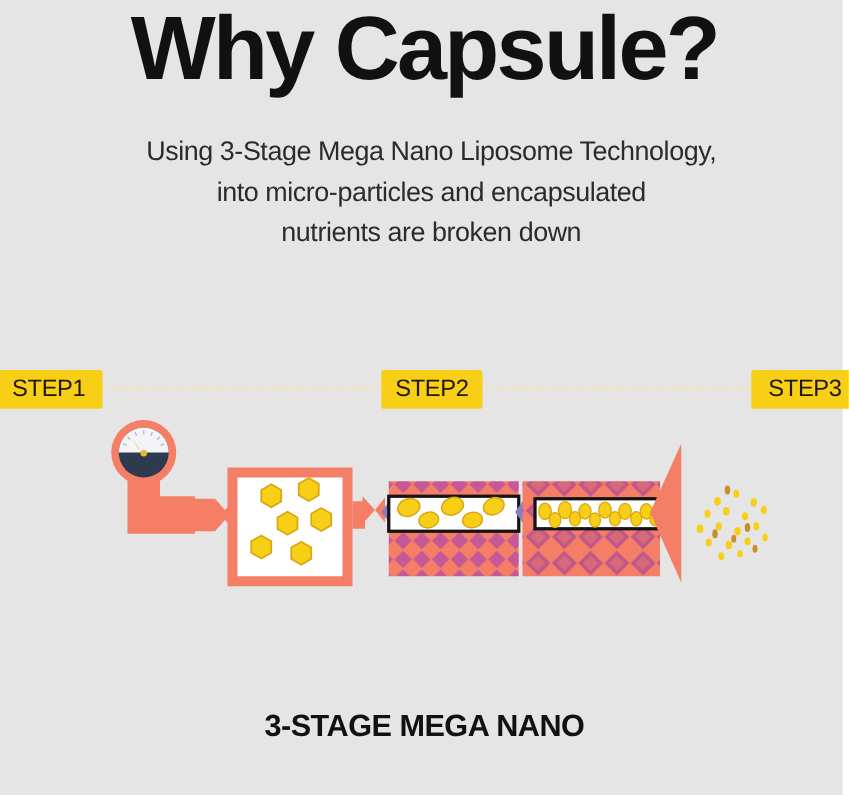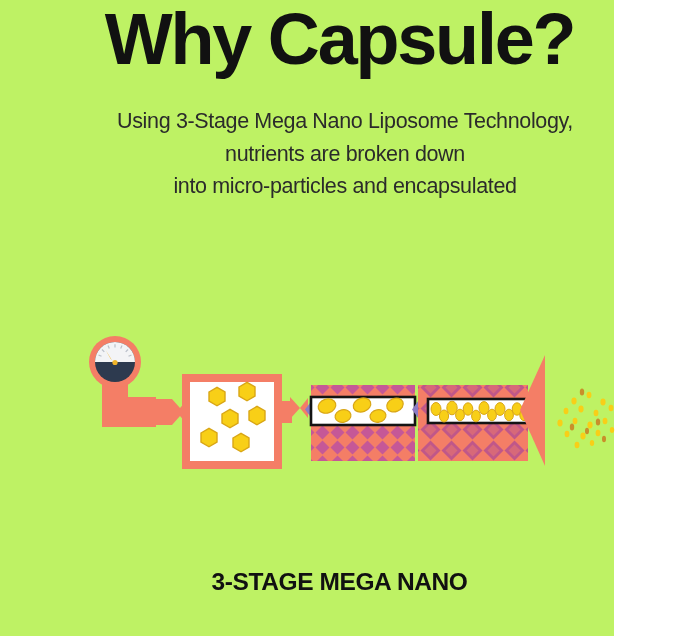--- a/index.html
+++ b/index.html
@@ -12,23 +12,23 @@
     height: 636px;
     position: relative;
     overflow: hidden;
     font-family: "Liberation Sans", sans-serif;
     color: #1a1a1a;
   }
 
   #page {
     position: absolute;
     inset: 0;
-    width: 614px;
+    width: 674px;
     height: 636px;
-    background: #bef264;
+    background: #e5e5e5;
   }
 
   
   .headline {
     position: absolute;
     top: -4px;
     left: 0;
     width: 679px;
     text-align: center;
     font-size: 72px;
@@ -117,24 +117,36 @@
 </style>
 </head>
 <body>
 
 <div id="page">
 
   <div class="headline">Why Capsule?</div>
 
   <div class="subtitle">
     <span class="ln">Using 3-Stage Mega Nano Liposome Technology,</span>
+    <span class="ln">into micro-particles and encapsulated</span>
     <span class="ln">nutrients are broken down</span>
-    <span class="ln">into micro-particles and encapsulated</span>
-  </div>
-
+  </div>
+
+  <div class="steps">
+    <div class="steps-line"></div>
+    <div class="step-chip" id="step1">
+      <span>STEP1</span>
+    </div>
+    <div class="step-chip" id="step2">
+      <span>STEP2</span>
+    </div>
+    <div class="step-chip" id="step3">
+      <span>STEP3</span>
+    </div>
+  </div>
 
   <div class="illus">
     <svg width="679" height="165" viewBox="0 0 679 165" xmlns="http://www.w3.org/2000/svg">
       <defs>
 
         <pattern id="latticeA" width="15" height="15" patternUnits="userSpaceOnUse">
           <rect width="15" height="15" fill="#f47e66"></rect>
           <path d="M7.5 0.5 L14.5 7.5 L7.5 14.5 L0.5 7.5 Z" fill="#c2559b" opacity="0.92"></path>
         </pattern>
 

